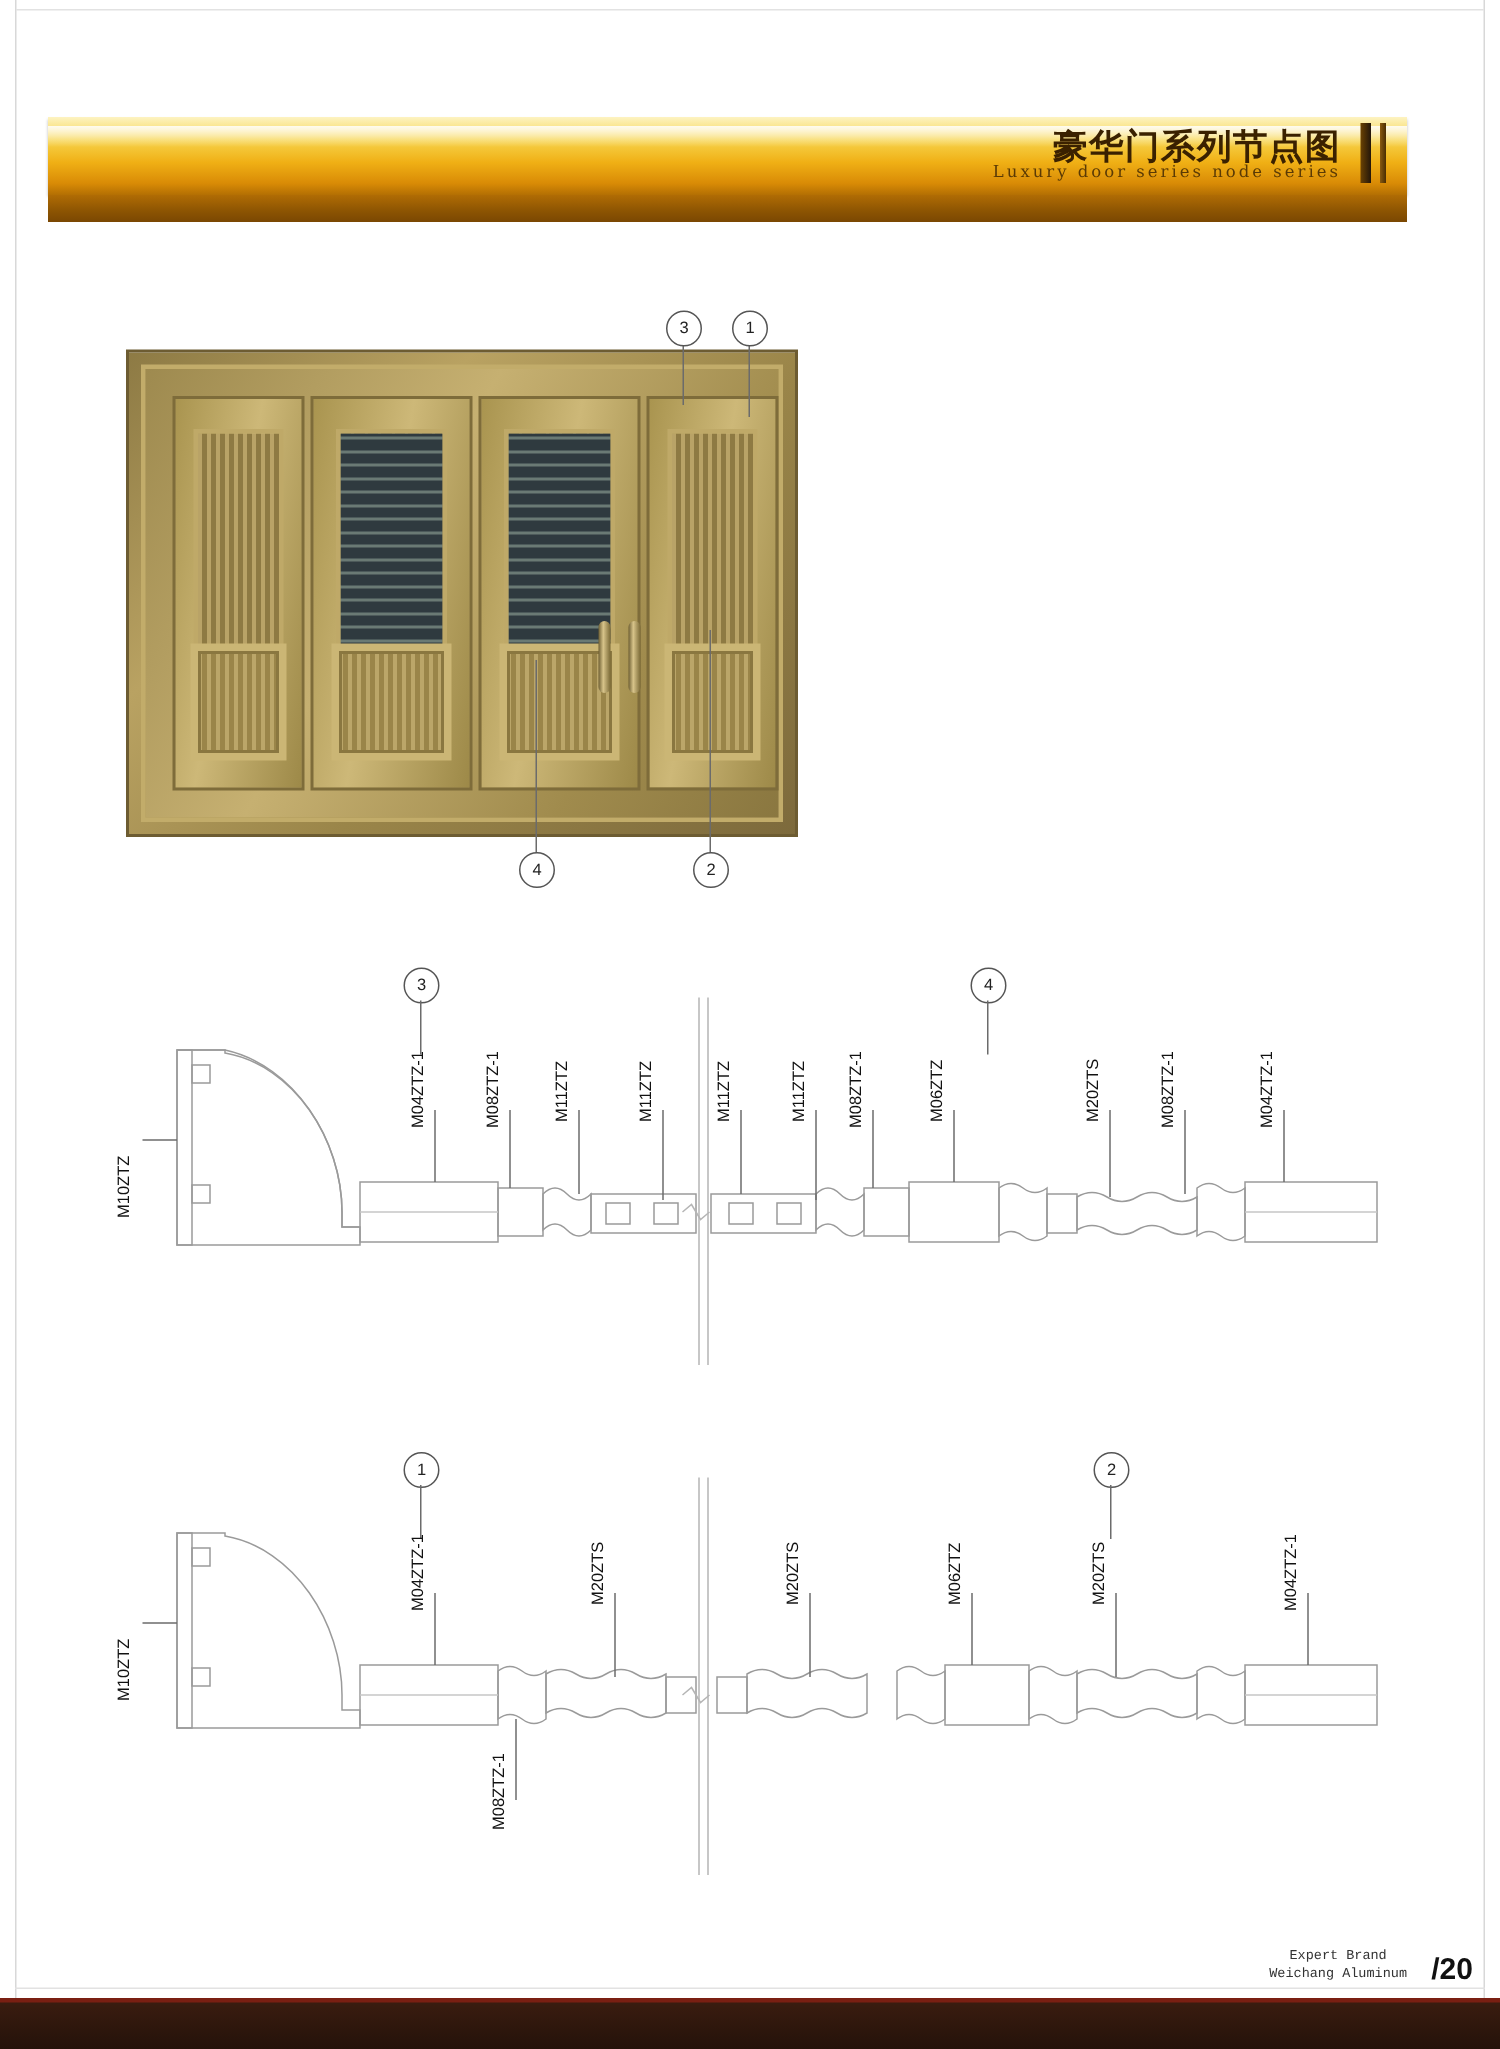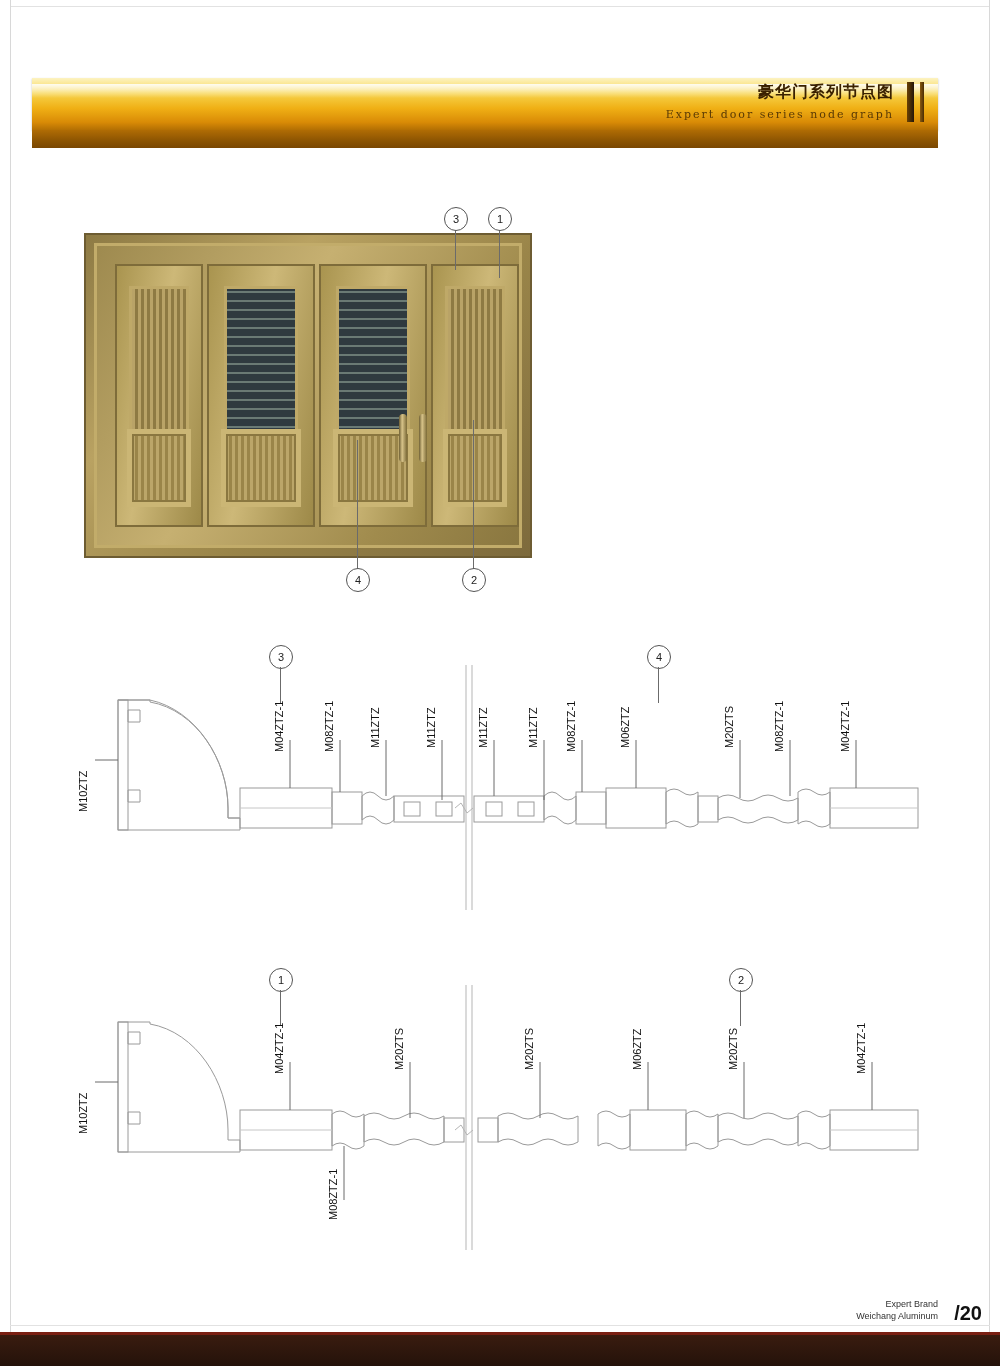--- a/index.html
+++ b/index.html
@@ -31,21 +31,21 @@
     position:absolute;left:32px;top:130px;width:906px;height:18px;
     background:linear-gradient(to bottom,#b06c04,#8c5402 60%,#7a4702);
   }
   .banner-sheen{
     position:absolute;left:32px;top:84px;width:906px;height:14px;
     background:linear-gradient(to bottom,rgba(255,255,255,.85),rgba(255,255,255,0));
     pointer-events:none;
   }
   .banner-title{
     position:absolute;right:106px;top:82px;
-    font-size:16px;font-weight:bold;color:#3a2100;letter-spacing:1px;
+    font-size:23px;font-weight:bold;color:#3a2100;letter-spacing:1px;
     font-family:"DejaVu Sans","Liberation Sans",sans-serif;
   }
   .banner-sub{
     position:absolute;right:106px;top:108px;
     font-size:11px;color:#5a3a05;letter-spacing:2px;
     font-family:"DejaVu Serif","Liberation Serif",serif;
   }
   .banner-bar{
     position:absolute;right:86px;top:82px;width:7px;height:40px;
     background:linear-gradient(to right,#6b4202,#23160a);
@@ -120,22 +120,22 @@
     position:absolute;
     font-size:11px;color:#111;
     transform:rotate(-90deg);
     transform-origin:left bottom;
     white-space:nowrap;
     font-family:"Liberation Sans",sans-serif;
   }
   .footer-bar{position:absolute;left:0;bottom:0;width:1000px;height:34px;background:linear-gradient(to bottom,#3c1d10,#24120a);}
   .footer-bar:after{content:"";position:absolute;left:0;top:0;width:1000px;height:3px;background:#7a1f12;}
   .brand{
-    position:absolute;right:62px;bottom:44px;text-align:right;
-    font-size:9px;color:#333;line-height:12px;
+    position:absolute;right:62px;bottom:44px;text-align:center;
+    font-size:9px;color:#333;line-height:12px;font-family:Liberation Mono, monospace;
   }
   .pageno{
     position:absolute;right:18px;bottom:41px;
     font-size:20px;font-weight:bold;color:#111;
   }
 </style>
 </head>
 <body>
 
 <div class="page">
@@ -144,21 +144,21 @@
   <div class="hairline-top"></div>
   <div class="frame-left"></div>
   <div class="frame-right"></div>
 
   <div class="banner"></div>
   <div class="banner-sheen"></div>
   <div class="banner-under"></div>
   <div class="banner-bar"></div>
   <div class="banner-bar2"></div>
   <div class="banner-title">豪华门系列节点图</div>
-  <div class="banner-sub">Expert  door  series  node  graph</div>
+  <div class="banner-sub">Luxury  door  series  node  series</div>
 
   <div class="photo">
     <div class="photo-inner">
       <div class="leaf l1">
         <div class="glass"></div>
         <div class="panel"></div>
       </div>
       <div class="leaf l2">
         <div class="glass"></div>
         <div class="panel"></div>

